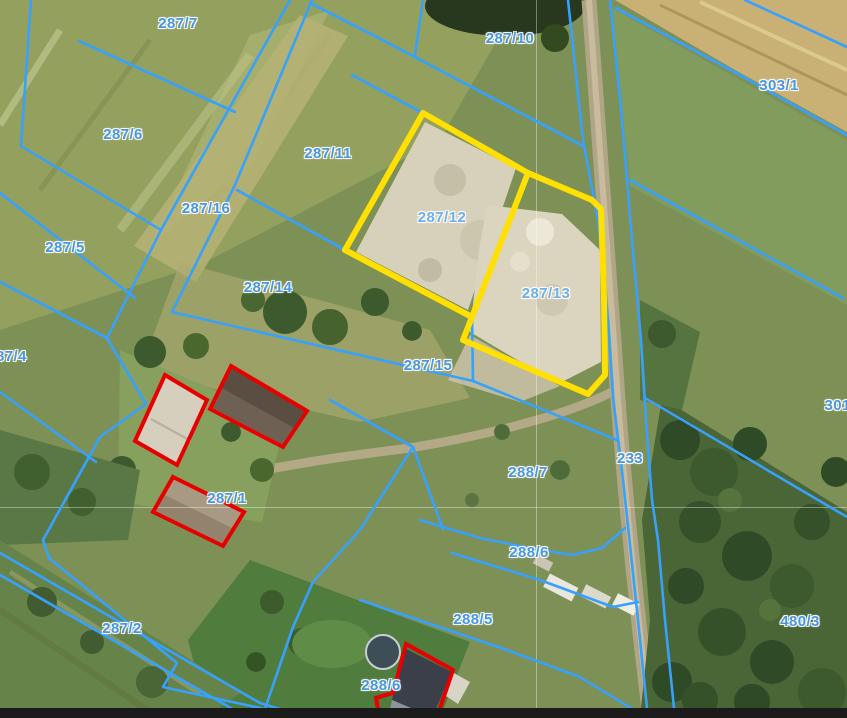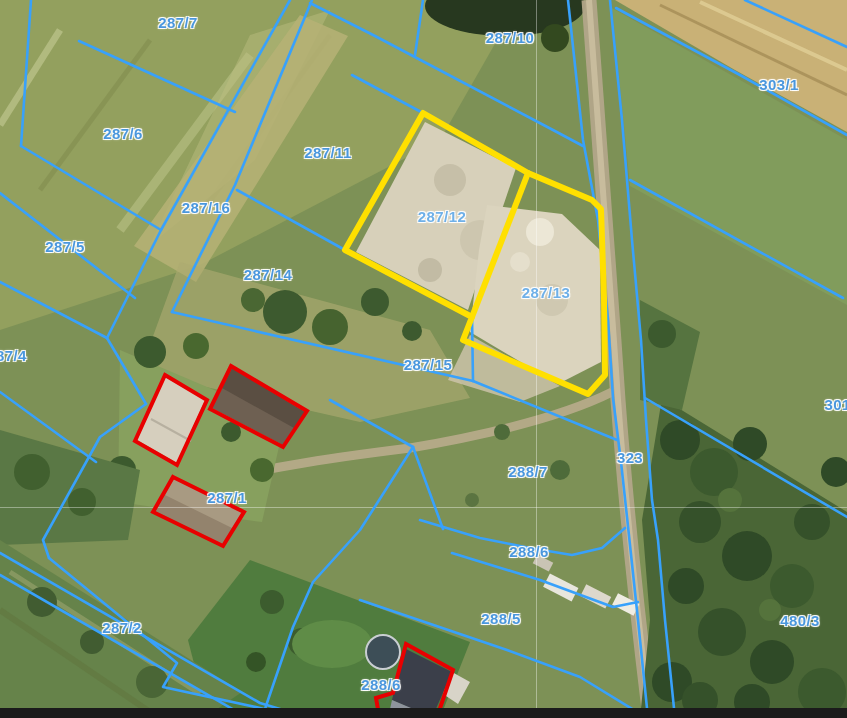--- a/index.html
+++ b/index.html
@@ -193,27 +193,27 @@
 
   <div class="labels">
     <div class="plabel" style="left:178px;top:22px">287/7</div>
     <div class="plabel" style="left:510px;top:37px">287/10</div>
     <div class="plabel" style="left:779px;top:84px">303/1</div>
     <div class="plabel" style="left:123px;top:133px">287/6</div>
     <div class="plabel" style="left:328px;top:152px">287/11</div>
     <div class="plabel" style="left:206px;top:207px">287/16</div>
     <div class="plabel on-sand" style="left:442px;top:216px">287/12</div>
     <div class="plabel" style="left:65px;top:246px">287/5</div>
-    <div class="plabel" style="left:268px;top:274px">287/14</div>
+    <div class="plabel" style="left:268px;top:286px">287/14</div>
     <div class="plabel on-sand" style="left:546px;top:292px">287/13</div>
     <div class="plabel" style="left:7px;top:355px">287/4</div>
     <div class="plabel" style="left:428px;top:364px">287/15</div>
     <div class="plabel" style="left:840px;top:404px">301/</div>
-    <div class="plabel" style="left:630px;top:457px">323</div>
+    <div class="plabel" style="left:630px;top:457px">233</div>
     <div class="plabel" style="left:528px;top:471px">288/7</div>
     <div class="plabel" style="left:227px;top:497px">287/1</div>
     <div class="plabel" style="left:529px;top:551px">288/6</div>
-    <div class="plabel" style="left:501px;top:618px">288/5</div>
+    <div class="plabel" style="left:473px;top:618px">288/5</div>
     <div class="plabel" style="left:122px;top:627px">287/2</div>
     <div class="plabel" style="left:800px;top:620px">480/3</div>
     <div class="plabel" style="left:381px;top:684px">288/6</div>
   </div>
 </div>
 
 </body></html>

